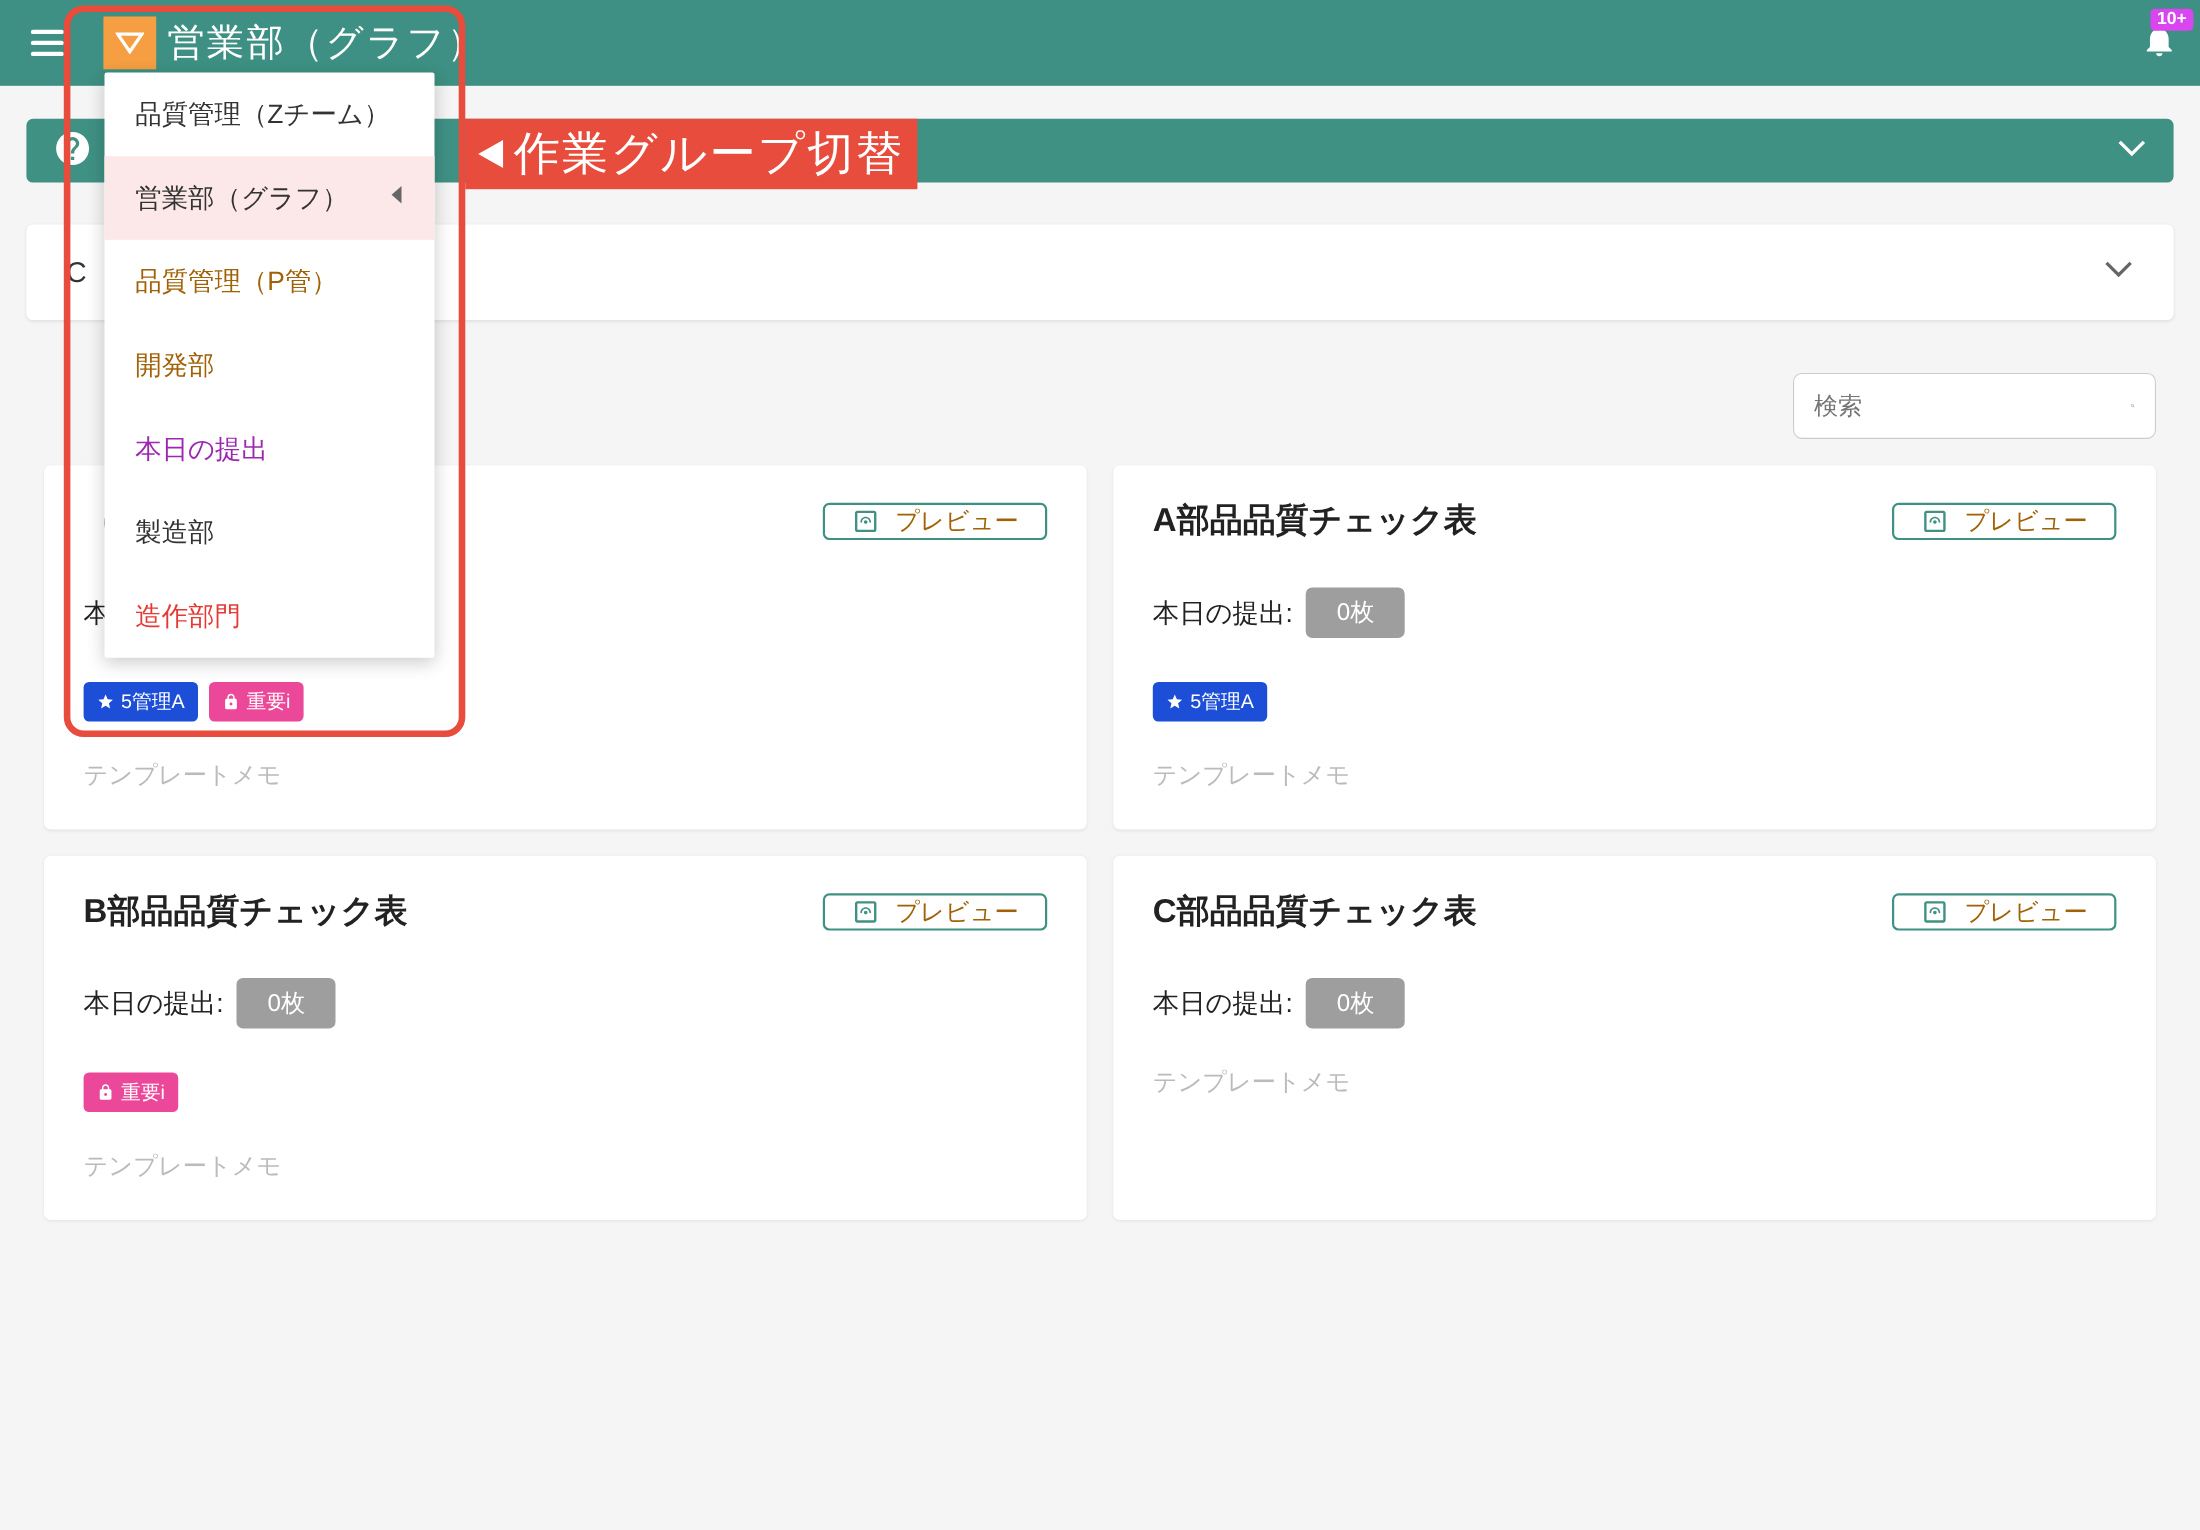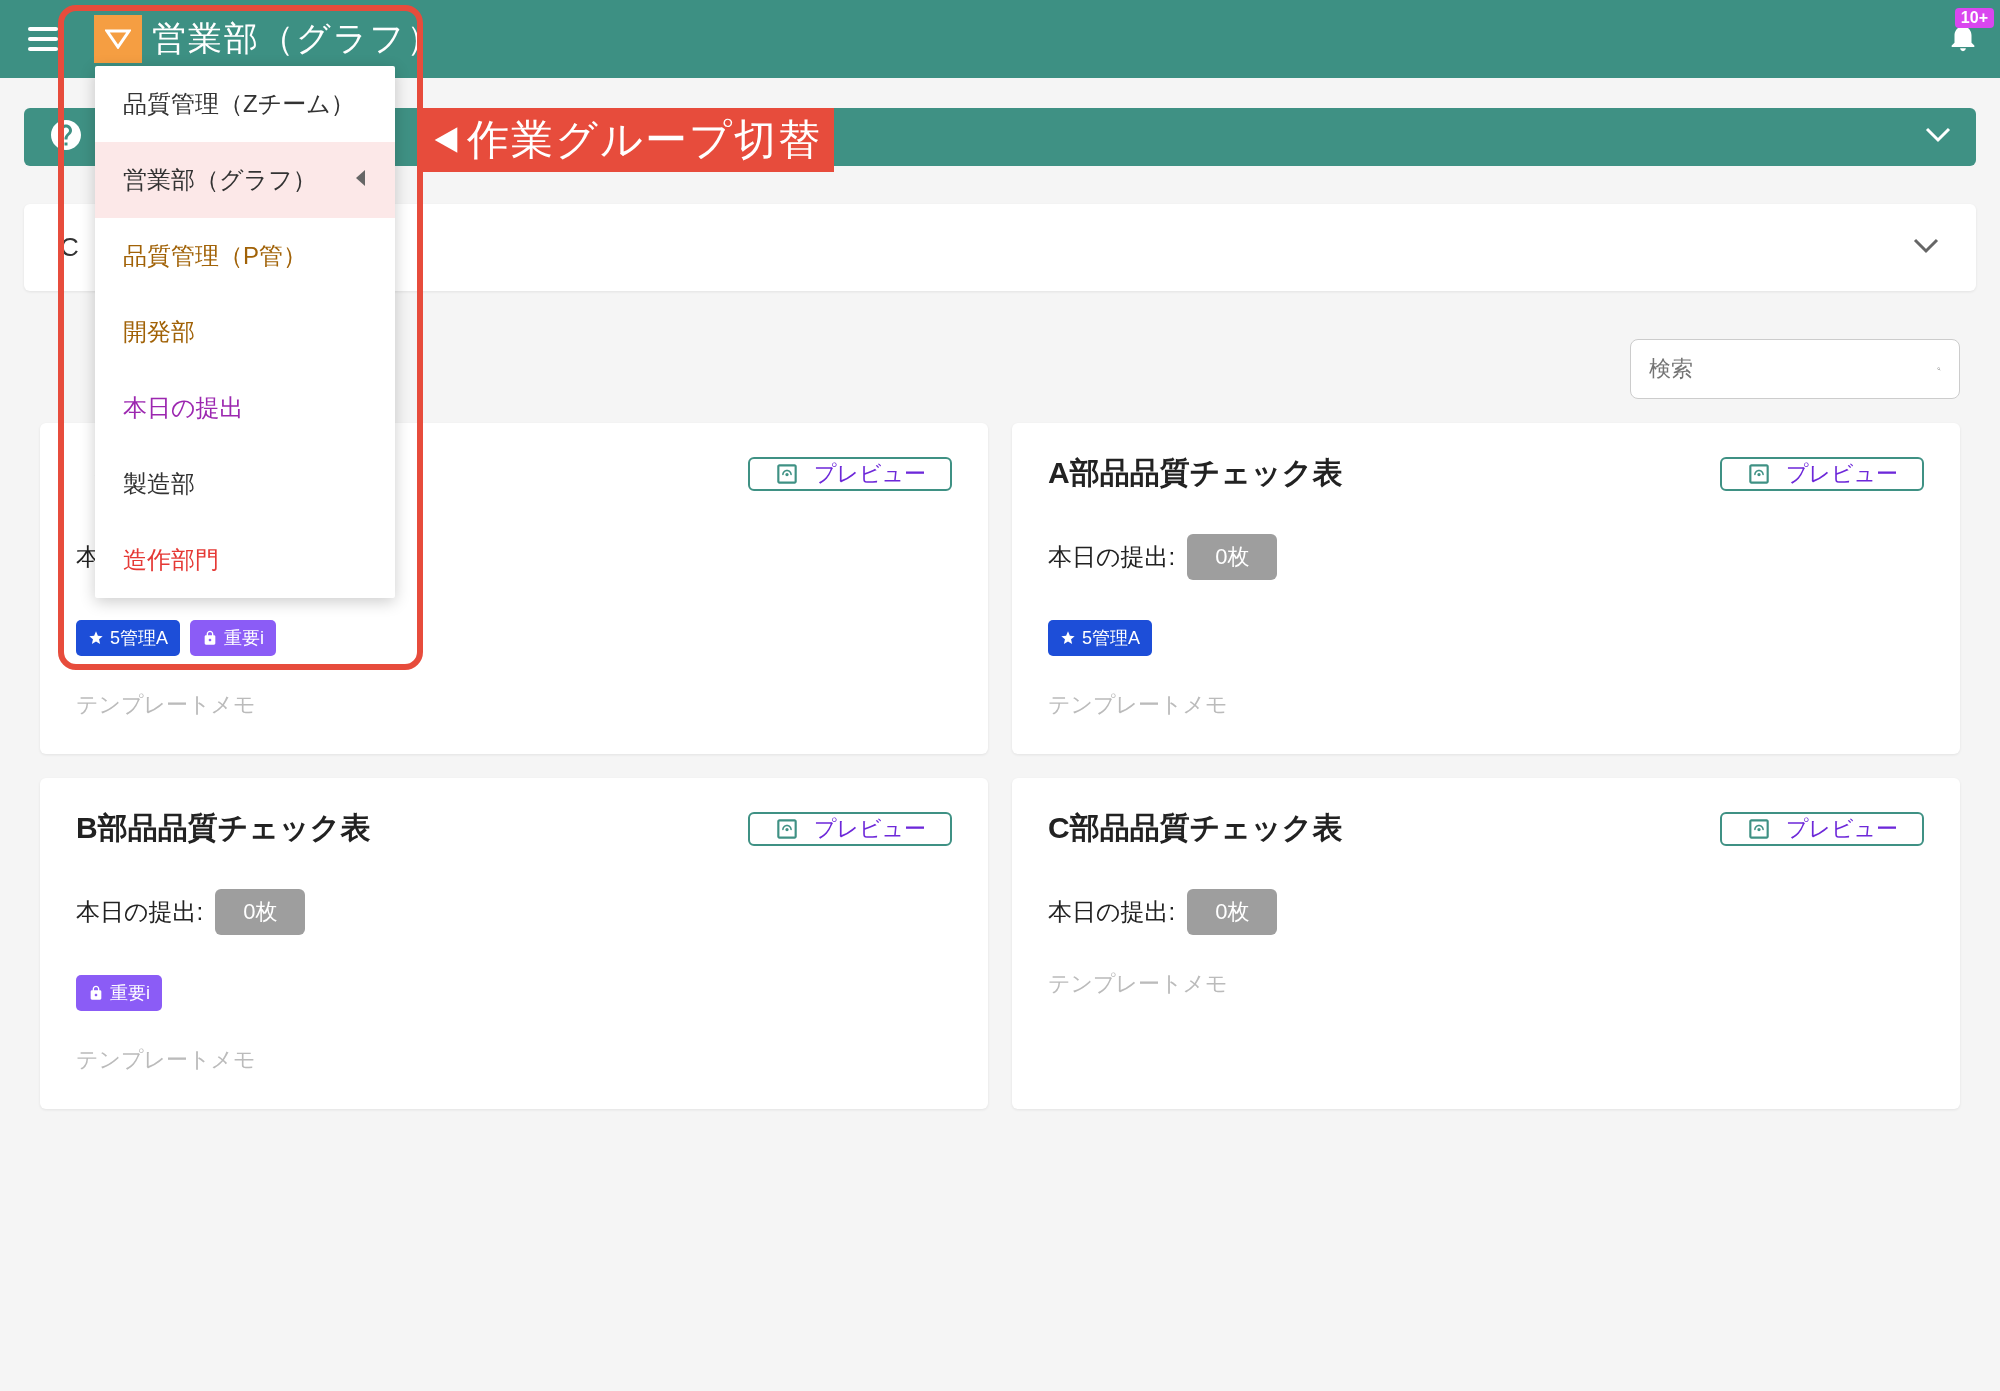--- a/index.html
+++ b/index.html
@@ -191,21 +191,21 @@
     .card-title {
       font-size: 30px;
       font-weight: 600;
       color: #222;
     }
     .preview-btn {
       display: flex;
       align-items: center;
       gap: 14px;
       border: 2px solid #3f9184;
-      color: #6d28d9;
+      color: #a16207;
       background: white;
       border-radius: 6px;
       padding: 0 24px;
       font-size: 22px;
       cursor: pointer;
       white-space: nowrap;
     }
     .preview-btn svg { width: 26px; height: 26px; fill: #3f9184; }
     
     .submit-row {
@@ -231,21 +231,21 @@
     .tag {
       display: flex;
       align-items: center;
       gap: 6px;
       padding: 6px 12px;
       border-radius: 5px;
       font-size: 18px;
       color: white;
     }
     .tag.teal { background: #1d4ed8; }
-    .tag.red { background: #8b5cf6; }
+    .tag.red { background: #ec4899; }
     .tag svg { width: 16px; height: 16px; fill: white; }
     
     .memo-label {
       color: #bbb;
       font-size: 22px;
       margin-top: 34px;
     }
   </style>
 </head>
 <body>

